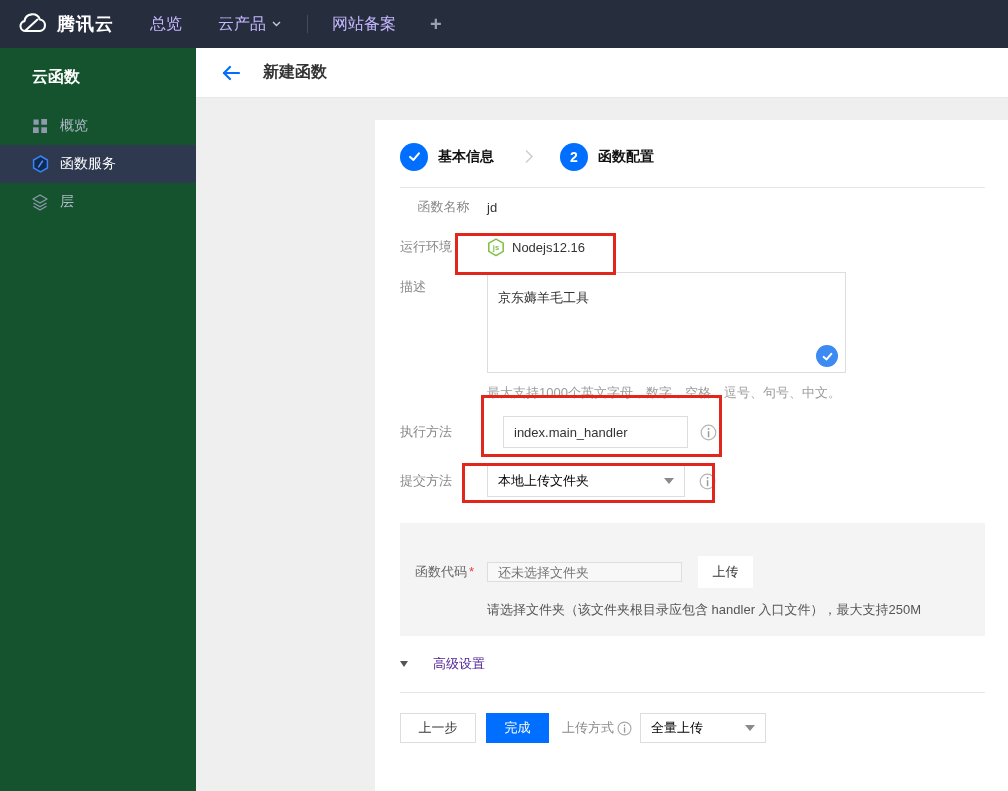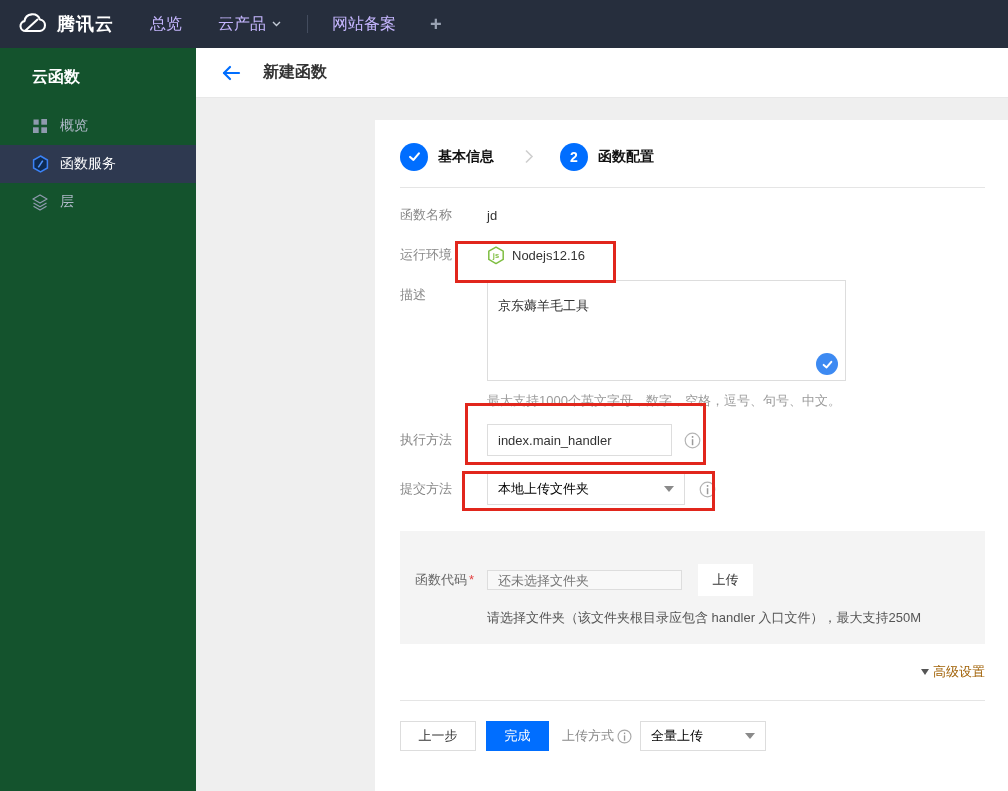--- a/index.html
+++ b/index.html
@@ -37,42 +37,42 @@
   .steps { display:flex; align-items:center; padding-top:24px; height:49px; }
   .step-circle { width:28px; height:28px; border-radius:50%; background:#006eff; color:#fff;
     display:flex; align-items:center; justify-content:center; font-size:14px; font-weight:bold; flex-shrink:0; }
   .step-label { font-size:14px; font-weight:bold; color:#111; margin-left:10px; }
   .step-chevron { margin:0 26px 0 30px; display:flex; }
 
   .divider { height:1px; background:#e5e5e5; margin-top:18px; }
 
   .frow { display:flex; }
   .flabel { width:87px; flex-shrink:0; font-size:13px; color:#888; }
-  .row-name { margin-top:14px; height:26px; align-items:center; }
+  .row-name { margin-top:6px; height:26px; align-items:center;text-align:center; }
   .val-text { font-size:13px; color:#333; }
 
   .row-runtime { margin-top:6px; height:42px; align-items:center; }
   .runtime-cell { position:relative; display:flex; align-items:center; height:28px; }
   .runtime-val { display:flex; align-items:center; gap:7px; font-size:13px; color:#333; }
 
   .red-frame { position:absolute; border:3px solid #e1261c; pointer-events:none; z-index:3; }
   .frame-runtime { left:-32px; top:0; width:161px; height:42px; }
   .frame-handler { left:-22px; top:-21px; width:241px; height:62px; }
   .frame-submit  { left:-25px; top:-2px;  width:253px; height:40px; }
 
   .row-desc { margin-top:4px; }
   .row-desc .flabel { padding-top:6px; }
   .desc-wrap { position:relative; }
   .desc-area { width:359px; height:101px; border:1px solid #ddd; resize:none;
     padding:16px 10px; font-size:13px; color:#333; font-family:Liberation Sans, sans-serif; outline:none; }
   .check-badge { position:absolute; right:8px; bottom:10px; width:22px; height:22px; border-radius:50%;
     background:#3d8af2; display:flex; align-items:center; justify-content:center; }
   .hint { font-size:13px; color:#9b9b9b; margin-left:87px; margin-top:7px; height:16px; }
 
-  .row-handler { margin-top:16px; align-items:center; height:32px; }
+  .row-handler { margin-top:16px; align-items:center; height:32px;gap:16px; }
   .field-cell { position:relative; display:flex; align-items:center; }
   .text-input { width:185px; height:32px; border:1px solid #ddd; padding:0 10px; font-size:13px;
     color:#333; outline:none; font-family:inherit; }
   .info-icon { margin-left:12px; display:flex; cursor:pointer; }
 
   .row-submit { margin-top:17px; align-items:center; height:32px; }
   .select-box { width:198px; height:32px; border:1px solid #ddd; background:#fff; display:flex;
     align-items:center; justify-content:space-between; padding:0 10px; font-size:13px; color:#000; cursor:pointer; }
   .caret { width:0; height:0; border-left:5px solid transparent; border-right:5px solid transparent;
     border-top:6px solid #8a8a8a; }
@@ -80,22 +80,22 @@
   .gray-panel { margin-top:26px; width:585px; height:113px; background:#f4f4f4; padding:33px 0 0 15px; }
   .code-row { display:flex; align-items:center; }
   .code-label { width:72px; flex-shrink:0; font-size:13px; color:#666; }
   .req { color:#e34242; margin-left:2px; }
   .code-input { width:195px; height:20px; background:#f8f8f8; border:1px solid #ddd;
     padding:0 10px; font-size:13px; color:#bbb; font-family:inherit; }
   .upload-btn { margin-left:16px; width:55px; height:32px; background:#fff; border:none;
     font-size:13px; color:#333; cursor:pointer; font-family:inherit; }
   .code-hint { margin-left:72px; margin-top:13px; font-size:13px; color:#555; }
 
-  .advanced { margin-top:20px; height:15px; display:flex; align-items:center; gap:4px;
-    font-size:13px; color:#a16207; cursor:pointer;justify-content:flex-end; }
+  .advanced { margin-top:20px; height:15px; display:flex; align-items:center; gap:25px;
+    font-size:13px; color:#4c1d95; cursor:pointer; }
   .tri-down { width:0; height:0; border-left:4px solid transparent; border-right:4px solid transparent;
     border-top:6px solid #555; }
 
   .divider2 { height:1px; background:#e5e5e5; margin-top:21px; }
 
   .footer-row { margin-top:20px; display:flex; align-items:center; }
   .btn { height:30px; font-size:13px; cursor:pointer; font-family:inherit; }
   .btn-prev { width:76px; background:#fff; border:1px solid #ddd; color:#333; }
   .btn-finish { width:63px; margin-left:10px; background:#006eff; border:none; color:#fff; }
   .mode-label { margin-left:13px; font-size:13px; color:#8a8a8a; display:flex; align-items:center; gap:3px; }

